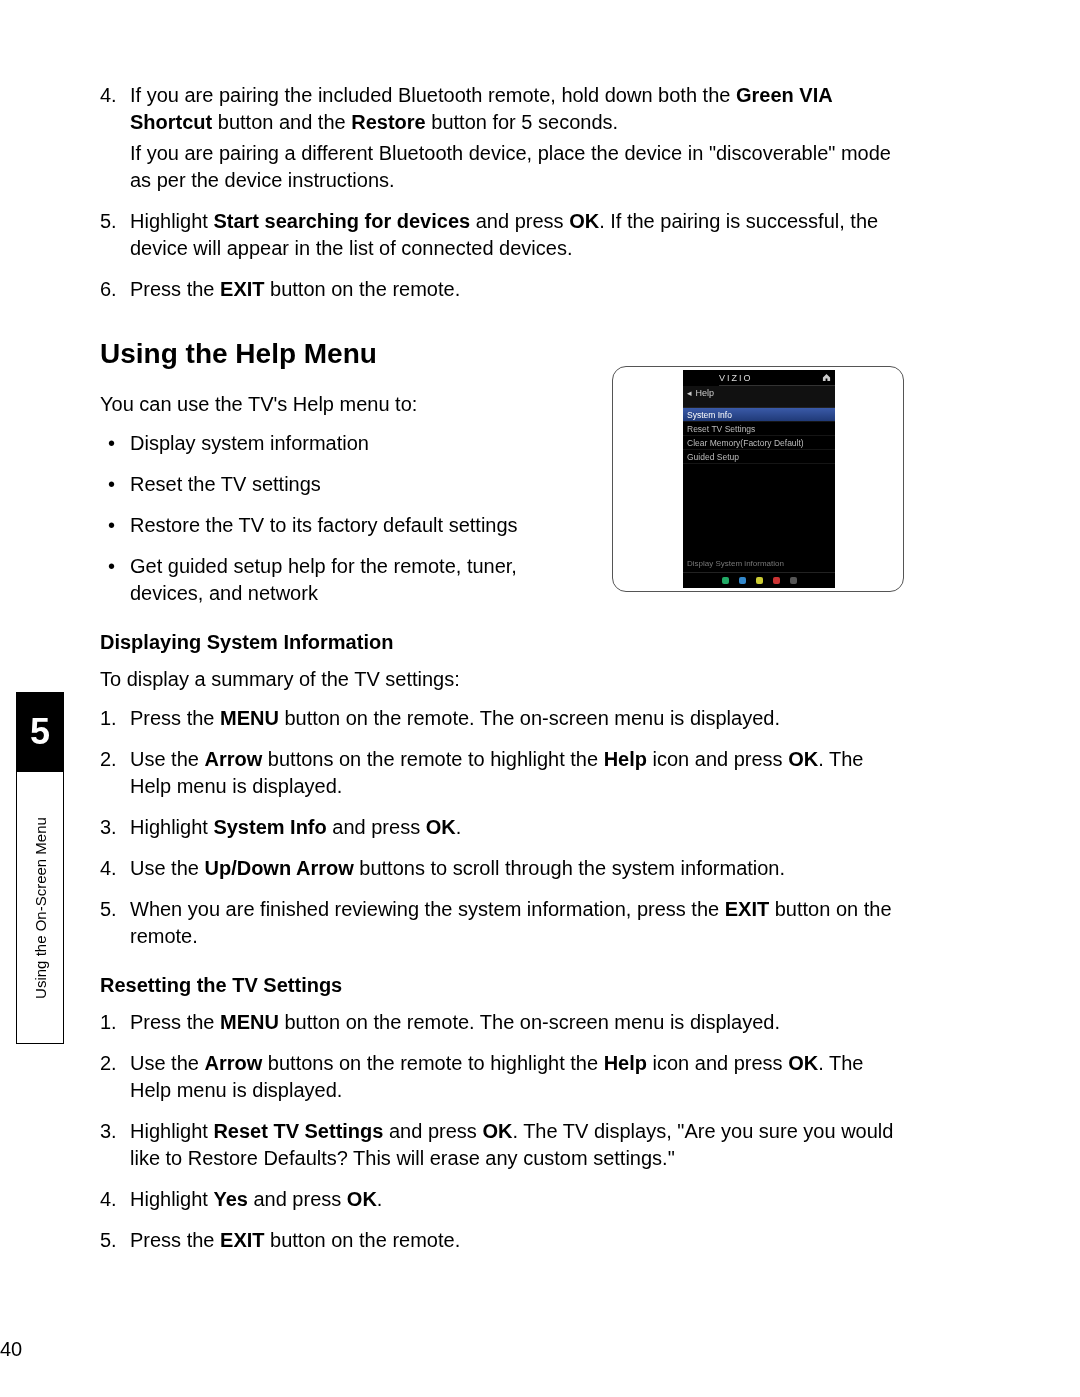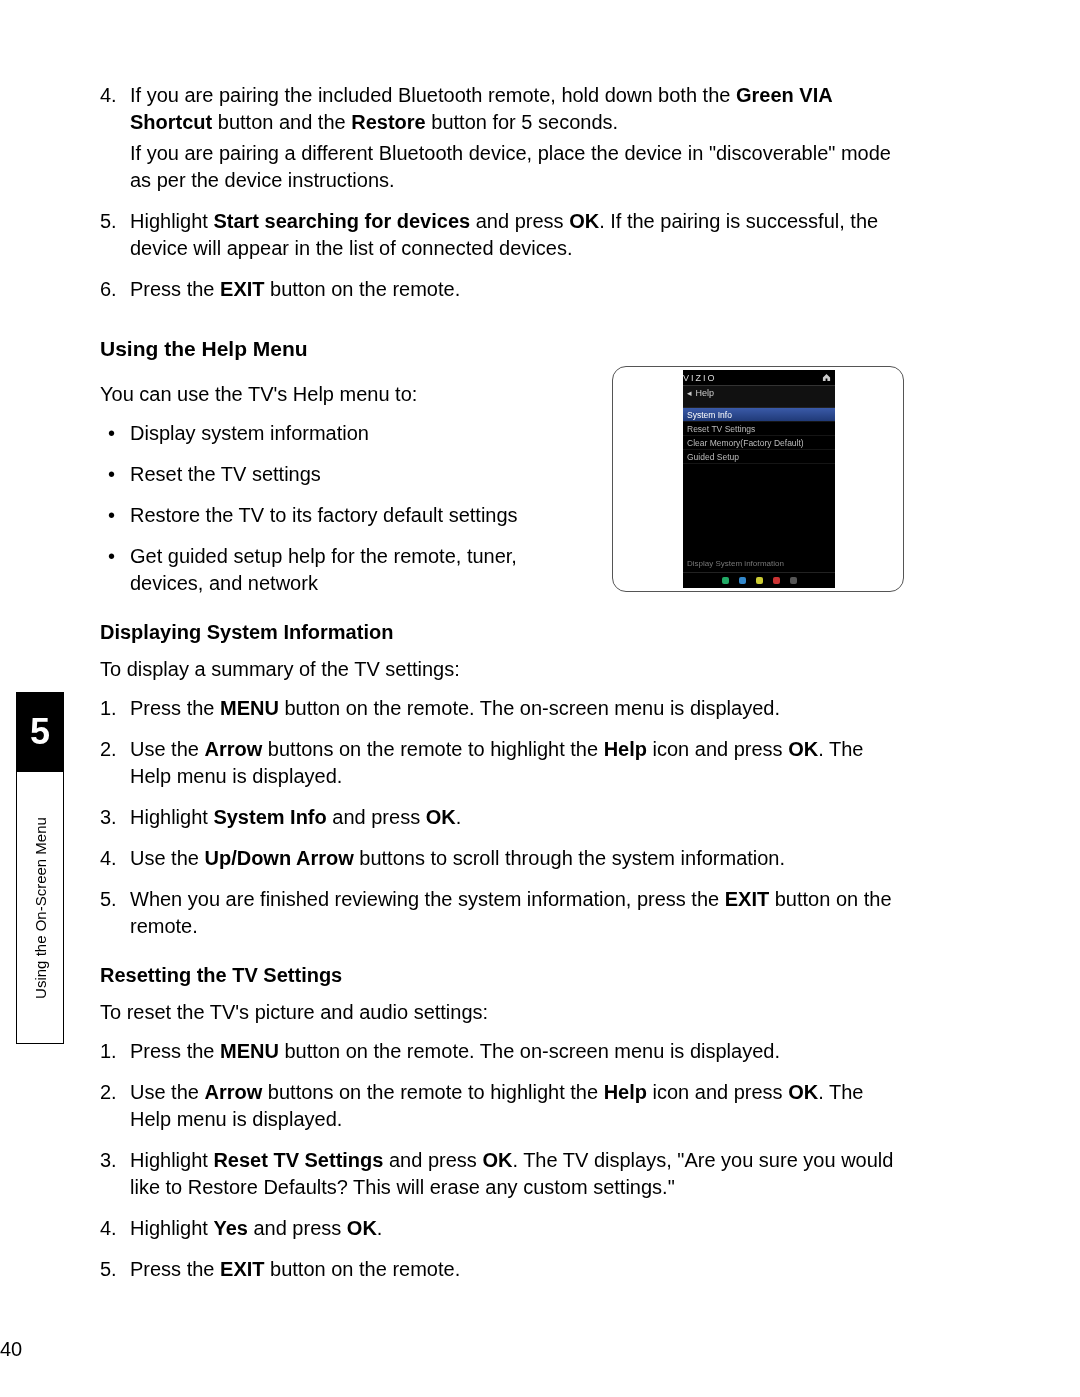--- a/index.html
+++ b/index.html
@@ -14,21 +14,21 @@
     font-size: 20px;
     line-height: 1.35;
   }
   .ol { list-style: none; }
   .ol li { position: relative; padding-left: 30px; margin-bottom: 14px; }
   .ol li .num { position: absolute; left: 0; }
   .ul { list-style: none; margin-top: 4px; }
   .ul li { position: relative; padding-left: 30px; margin-bottom: 14px; }
   .ul li::before { content: "•"; position: absolute; left: 8px; }
 
-  h2.section { font-size: 21px; font-weight: bold; margin: 32px 0 18px 0; }
+  h2.section { font-size: 28px; font-weight: bold; margin: 32px 0 18px 0; }
   h3.sub { font-size: 20px; font-weight: bold; margin: 22px 0 10px 0; }
   p.lead { margin-bottom: 12px; }
   .bold { font-weight: bold; }
 
   
   .side-tab {
     position: absolute;
     left: 16px;
     top: 692px;
     width: 48px;
@@ -78,20 +78,21 @@
     font-size: 9px;
   }
   .tv-header {
     height: 16px; line-height: 16px;
     border-bottom: 1px solid #333;
     padding: 0 0;
     color: #ddd;
     letter-spacing: 2px;
     font-size: 9px;
     position: relative;
+    margin-left: 36px;
   }
   .home-ic { position:absolute; right:4px; top:3px; width:9px; height:9px; }
   .home-ic svg { width:9px; height:9px; display:block; }
   .tv-sub {
     height: 22px; line-height: 14px;
     padding: 0 4px;
     background: #111;
     color: #ccc;
     border-bottom: 1px solid #222;
     font-size: 9px;
@@ -176,21 +177,20 @@
   <p class="lead">To display a summary of the TV settings:</p>
   <ol class="ol">
     <li><span class="num">1.</span><span>Press the </span><span class="bold">MENU</span><span> button on the remote. The on-screen menu is displayed.</span></li>
     <li><span class="num">2.</span><span>Use the </span><span class="bold">Arrow</span><span> buttons on the remote to highlight the </span><span class="bold">Help</span><span> icon and press </span><span class="bold">OK</span><span>. The Help menu is displayed.</span></li>
     <li><span class="num">3.</span><span>Highlight </span><span class="bold">System Info</span><span> and press </span><span class="bold">OK</span><span>.</span></li>
     <li><span class="num">4.</span><span>Use the </span><span class="bold">Up/Down Arrow</span><span> buttons to scroll through the system information.</span></li>
     <li><span class="num">5.</span><span>When you are finished reviewing the system information, press the </span><span class="bold">EXIT</span><span> button on the remote.</span></li>
   </ol>
 
   <h3 class="sub">Resetting the TV Settings</h3>
-  <p class="lead">To reset the TV's picture and audio settings:</p>
   <ol class="ol">
     <li><span class="num">1.</span><span>Press the </span><span class="bold">MENU</span><span> button on the remote. The on-screen menu is displayed.</span></li>
     <li><span class="num">2.</span><span>Use the </span><span class="bold">Arrow</span><span> buttons on the remote to highlight the </span><span class="bold">Help</span><span> icon and press </span><span class="bold">OK</span><span>. The Help menu is displayed.</span></li>
     <li><span class="num">3.</span><span>Highlight </span><span class="bold">Reset TV Settings</span><span> and press </span><span class="bold">OK</span><span>. The TV displays, "Are you sure you would like to Restore Defaults? This will erase any custom settings."</span></li>
     <li><span class="num">4.</span><span>Highlight </span><span class="bold">Yes</span><span> and press </span><span class="bold">OK</span><span>.</span></li>
     <li><span class="num">5.</span><span>Press the </span><span class="bold">EXIT</span><span> button on the remote.</span></li>
   </ol>
 </div>
 
 <div class="tv-wrap">

